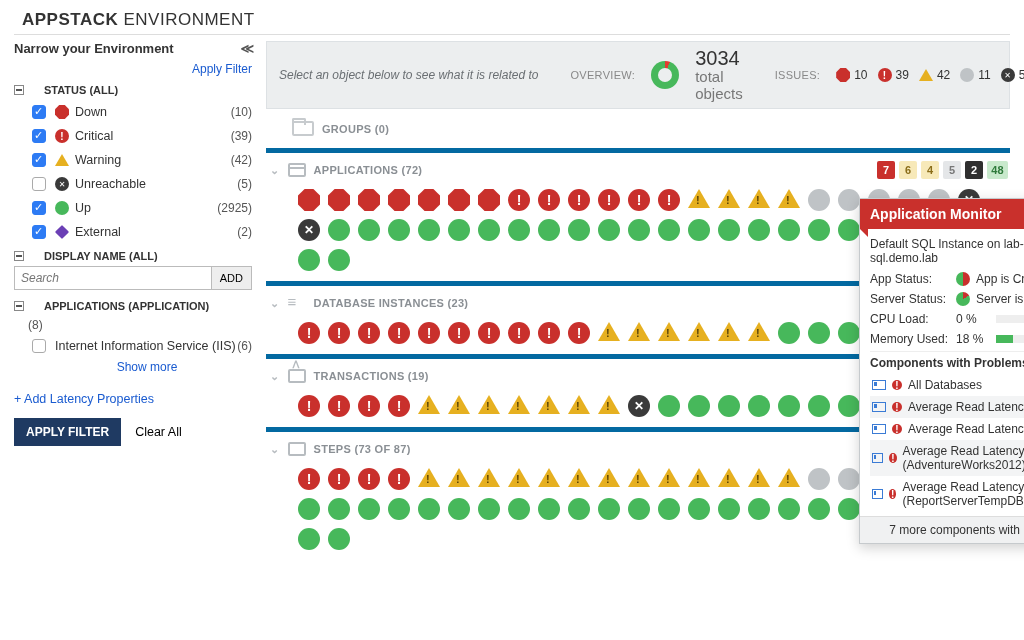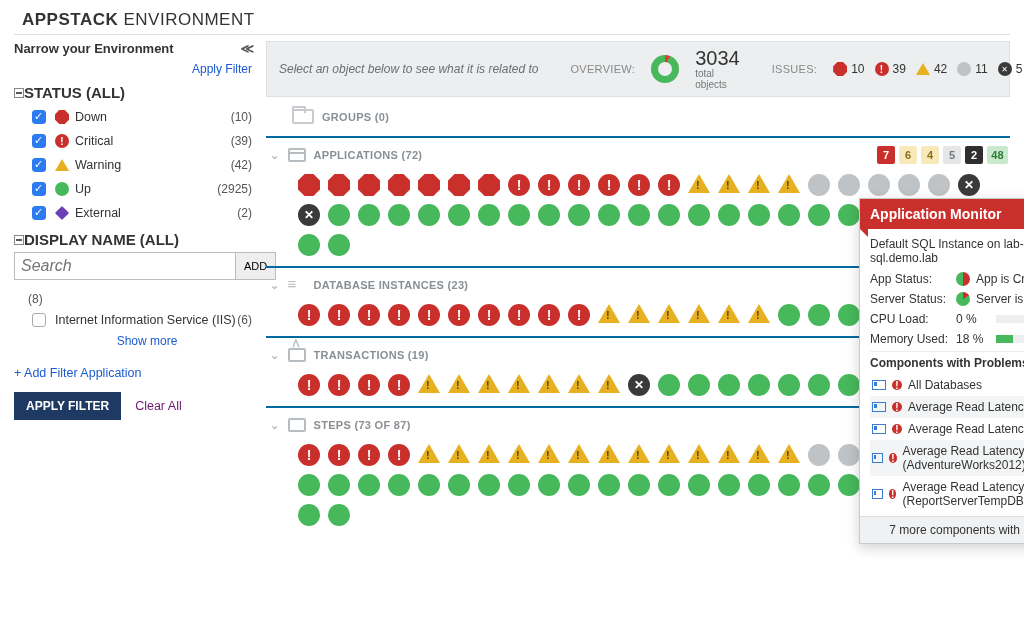--- a/index.html
+++ b/index.html
@@ -11,54 +11,54 @@
 
   .layout { display:flex; gap:14px; }
   .sidebar { width:238px; flex:0 0 238px; }
   .main { flex:1; min-width:0; }
 
   
   .sb-head { display:flex; align-items:center; justify-content:space-between; font-weight:700; font-size:13px; margin-bottom:6px; }
   .collapse-chev { font-size:13px; color:#555; cursor:pointer; letter-spacing:-2px; }
   .apply-link { color:#1a5bd0; font-size:12px; cursor:pointer; text-align:right; display:block; margin-bottom:8px; }
 
-  .grp-title { font-weight:700; font-size:15px; display:flex; align-items:center; gap:0; margin:6px 0 4px 0; }
+  .grp-title { font-weight:700; font-size:11px; display:flex; align-items:center; gap:20px; margin:6px 0 4px 0; }
   .grp-title .minus { display:inline-block; width:10px; height:10px; border:1px solid #888; position:relative; }
   .grp-title .minus::after { content:""; position:absolute; left:1px; right:1px; top:3px; border-top:2px solid #555; }
 
   .sb-row { display:flex; align-items:center; justify-content:space-between; padding:2px 0 2px 14px; font-size:12.5px; }
   .sb-row .lft { display:flex; align-items:center; gap:6px; }
   .sb-row .cnt { color:#555; font-size:12px; }
   .chk { appearance:none; width:14px; height:14px; border:1px solid #aaa; border-radius:3px; cursor:pointer; position:relative; background:#fff; }
   .chk:checked { background:#2d7bf4; border-color:#2d7bf4; }
   .chk:checked::after { content:"✓"; color:#fff; position:absolute; font-size:11px; left:1px; top:-1px; }
 
   .search-row { display:flex; margin:4px 0 10px 0; }
-  .search-row input { flex:1; border:1px solid #bbb; padding:4px 6px; font-size:16px; font-style:italic; color:#666; border-right:none; }
+  .search-row input { flex:1; border:1px solid #bbb; padding:4px 6px; font-size:12px; font-style:italic; color:#666; border-right:none; }
   .search-row button { border:1px solid #bbb; background:#eee; font-size:11px; padding:0 8px; cursor:pointer; }
 
   .showmore { color:#1a5bd0; font-size:12px; cursor:pointer; padding-left:28px; margin-top:2px;text-align:center; }
   .addfilter { color:#1a5bd0; font-size:12.5px; cursor:pointer; margin:18px 0 12px 0; }
   .sb-actions { display:flex; align-items:center; gap:14px; }
   .btn-apply { background:#1f3a62; color:#fff; font-weight:700; font-size:12px; padding:7px 12px; border:none; cursor:pointer; }
-  .clearall { color:#701a75; font-size:12.5px; cursor:pointer; }
+  .clearall { color:#000000; font-size:12.5px; cursor:pointer; }
 
   
   .topbar { background:#eceeef; border:1px solid #dde1e4; padding:6px 12px; display:flex; align-items:center; gap:16px; font-size:12px; }
   .topbar .hint { color:#6a6f73; font-style:italic; flex:0 0 auto; }
   .topbar .spacer { flex:1; }
   .ov-lbl { color:#888; font-size:11px; letter-spacing:.3px; }
   .donut { width:28px; height:28px; border-radius:50%; background:conic-gradient(#e33c2f 0 20deg, #47b85b 20deg 360deg); position:relative; flex:0 0 auto; }
   .donut::after { content:""; position:absolute; inset:7px; background:#eceeef; border-radius:50%; }
   .ov-num { font-size:20px; color:#333; line-height:1; }
-  .ov-sub { font-size:10px; color:#777; }
+  .ov-sub { font-size:15px; color:#777; }
   .sep { width:1px; height:30px; background:#cfd3d6; }
   .issue-chip { display:flex; align-items:center; gap:4px; font-size:12px; }
 
-  .section { border-bottom:2px solid #0369a1; padding:8px 2px 10px 4px; position:relative; }
+  .section { border-bottom:5px solid #0369a1; padding:8px 2px 10px 4px; position:relative; }
   .sec-head { display:flex; align-items:center; gap:8px; font-size:11px; color:#8a8f94; font-weight:700; letter-spacing:.3px; }
   .sec-head .chev { color:#b7bcc0; cursor:pointer; }
   .sec-icon { width:18px; height:14px; border:2px solid #b7bcc0; border-radius:2px; position:relative; display:inline-block; }
   .sec-icon.app::after { content:""; position:absolute; left:0; right:0; top:2px; border-top:2px solid #b7bcc0; }
   .sec-icon.db { border:none; }
   .sec-icon.db::before { content:"≡"; color:#b7bcc0; font-size:15px; position:absolute; inset:0; line-height:12px; }
   .sec-icon.tv { border:2px solid #b7bcc0; border-radius:2px; }
   .sec-icon.tv::after { content:"ᐱ"; position:absolute; top:-12px; left:3px; color:#b7bcc0; font-size:10px; }
   .sec-icon.film { border:2px solid #b7bcc0; }
   .folder-ic { width:22px; height:15px; border:2px solid #c7cbce; border-radius:2px; position:relative; margin-left:24px; }
@@ -160,20 +160,28 @@
           <div class="sb-row">
             <span class="lft">
               <input type="checkbox" class="chk" checked="" style="">
               <span class="mi warn"></span>
               <span>Warning</span>
             </span>
             <span class="cnt">(42)</span>
           </div>
           <div class="sb-row">
             <span class="lft">
+              <input type="checkbox" class="chk" style="">
+              <span class="mi unr"></span>
+              <span>Unreachable</span>
+            </span>
+            <span class="cnt">(5)</span>
+          </div>
+          <div class="sb-row">
+            <span class="lft">
               <input type="checkbox" class="chk" checked="" style="">
               <span class="mi up"></span>
               <span>Up</span>
             </span>
             <span class="cnt">(2925)</span>
           </div>
           <div class="sb-row">
             <span class="lft">
               <input type="checkbox" class="chk" checked="" style="">
               <span class="mi ext"></span>
@@ -185,35 +193,39 @@
 
       <div class="grp-title">
         <span class="minus"></span>
         <span>DISPLAY NAME (ALL)</span>
       </div>
       <div class="search-row">
         <input placeholder="Search" style="">
         <button>ADD</button>
       </div>
 
+      <div class="grp-title">
+        <span class="minus"></span>
+        <span>APPLICATIONS (APPLICATION)</span>
+      </div>
       <div id="apps-list">
           <div class="sb-row">
             <span class="cnt">(8)</span>
           </div>
           <div class="sb-row">
             <span class="lft">
               <input type="checkbox" class="chk" style="">
               <span>Internet Information Service (IIS)</span>
             </span>
             <span class="cnt">(6)</span>
           </div>
         </div>
       <div class="showmore">Show more</div>
 
-      <div class="addfilter">+ Add Filter Application</div>
+      <div class="addfilter">+ Add Latency Properties</div>
       <div class="sb-actions">
         <button class="btn-apply">APPLY FILTER</button>
         <span class="clearall">Clear All</span>
       </div>
     </div>
 
     <div class="main" style="position:relative;">
       <div class="topbar">
         <span class="hint">Select an object below to see what it is related to</span>
         <span class="spacer"></span>

